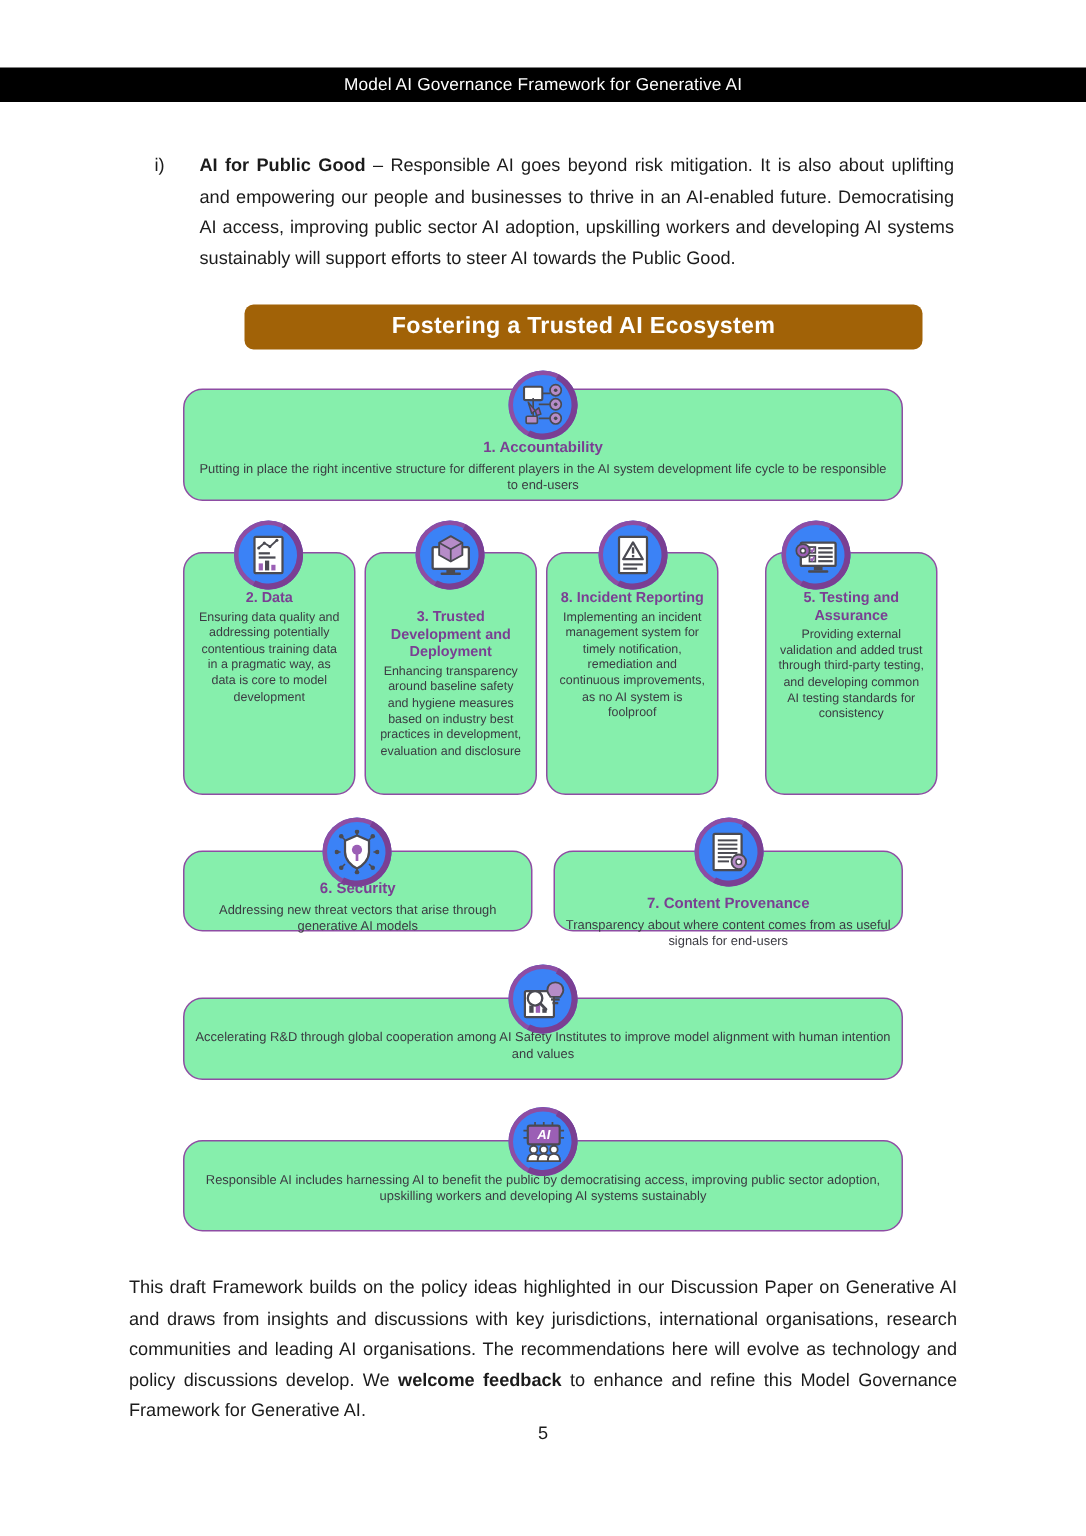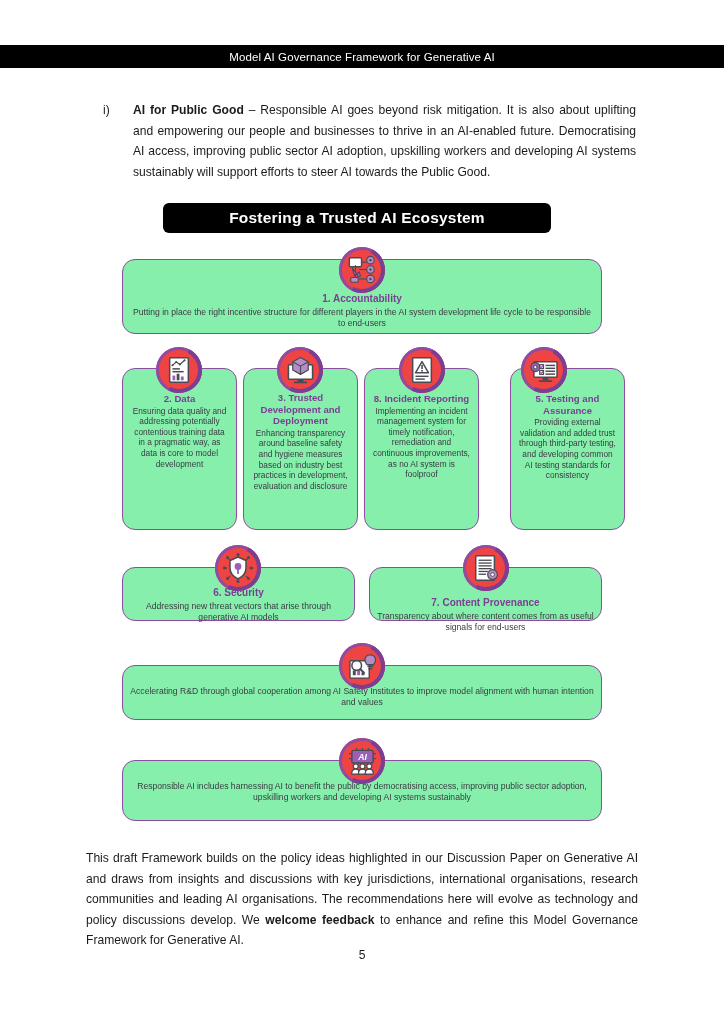--- a/index.html
+++ b/index.html
@@ -78,23 +78,23 @@
     top: 200px;
     left: 0;
     width: 724px;
     height: 630px;
   }
 
   .banner {
     position: absolute;
     top: 3px;
     left: 163px;
-    width: 388px;
+    width: 452px;
     height: 30px;
-    background: #000000;
+    background: #a16207;
     border-radius: 6px;
     color: #ffffff;
     font-size: 15.5px;
     font-weight: bold;
     display: flex;
     align-items: center;
     justify-content: center;
     letter-spacing: 0.2px;
   }
 
@@ -128,21 +128,21 @@
   }
   .card.wide .card-title { font-size: 10px; line-height: 12.5px; }
   .card.wide .card-desc  { font-size: 8.6px; line-height: 11px; }
 
   
   .badge {
     position: absolute;
     width: 46px;
     height: 46px;
     border-radius: 50%;
-    background: #ef4444;
+    background: #3b82f6;
     z-index: 5;
     font-style: italic;
   }
   .badge .ring {
     position: absolute;
     inset: 0;
     border-radius: 50%;
     border: 3.2px solid #8e4da3;
     box-sizing: border-box;
   }
@@ -231,21 +231,21 @@
         <rect x="8" y="13" width="8" height="1.6" fill="#4a4a52"></rect>
         <rect x="8" y="16" width="12" height="1.6" fill="#4a4a52"></rect>
         <rect x="8" y="21" width="3" height="5" fill="#9b5fb5"></rect>
         <rect x="12.5" y="19" width="3" height="7" fill="#4a4a52"></rect>
         <rect x="17" y="22" width="3" height="4" fill="#9b5fb5"></rect>
       </svg>
     </div>
   </div>
 
   <div class="card" style="left:243px; top:168px; width:115px; height:162px;">
-    <div class="card-body" style="top:23px;">
+    <div class="card-body" style="top:37px;">
       <div class="card-title">3. Trusted Development and Deployment</div>
       <div class="card-desc">Enhancing transparency around baseline safety and hygiene measures based on industry best practices in development, evaluation and disclosure</div>
     </div>
   </div>
   <div class="badge" style="left:277px; top:147px;">
     <div class="ring"></div>
       <div class="ring-thick"></div>
     <div class="glyph">
       <svg width="29" height="29" viewBox="0 0 30 30">
         <rect x="2.5" y="9" width="25" height="15" rx="1" fill="#fff" stroke="#4a4a52" stroke-width="1.6"></rect>

